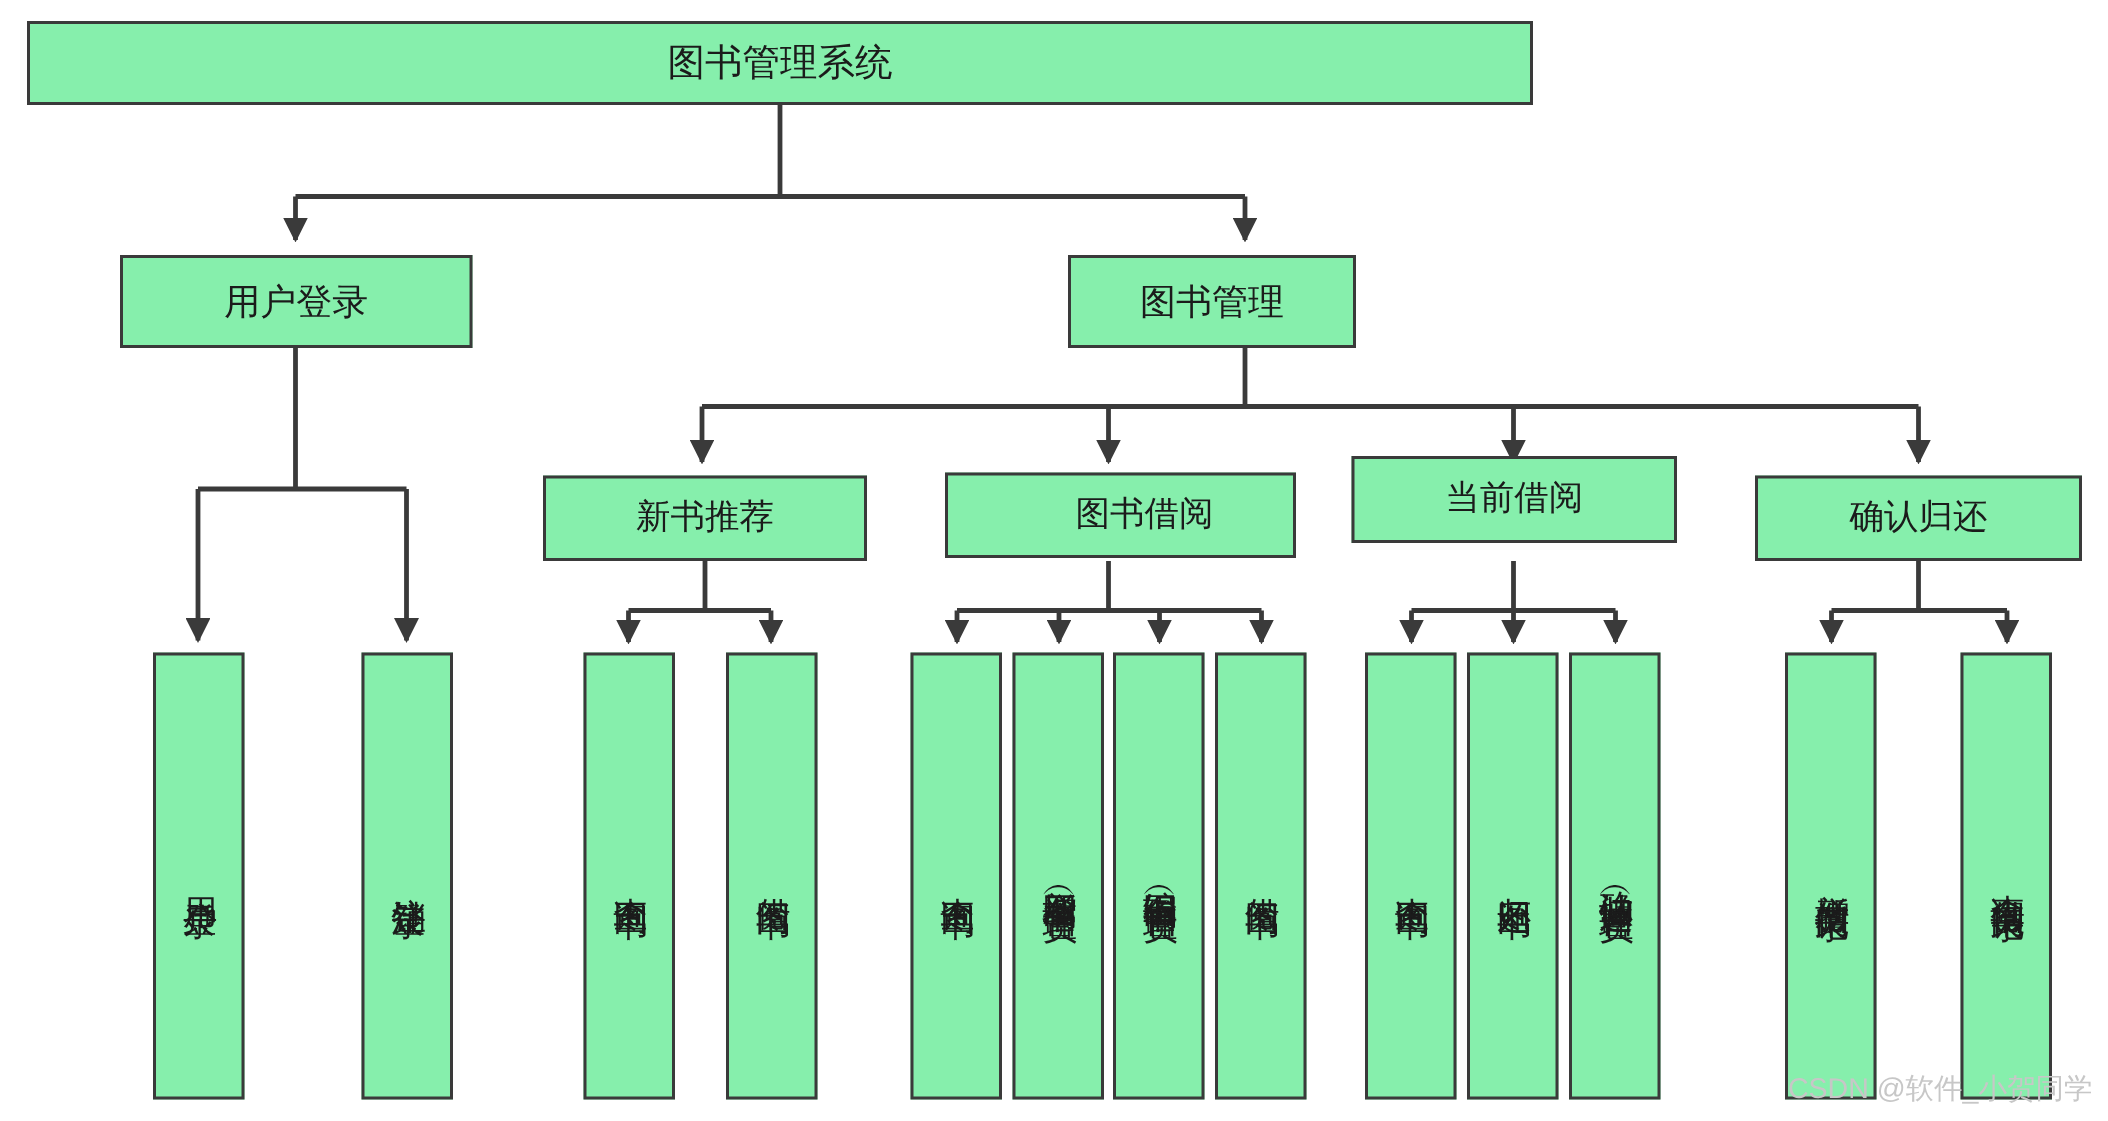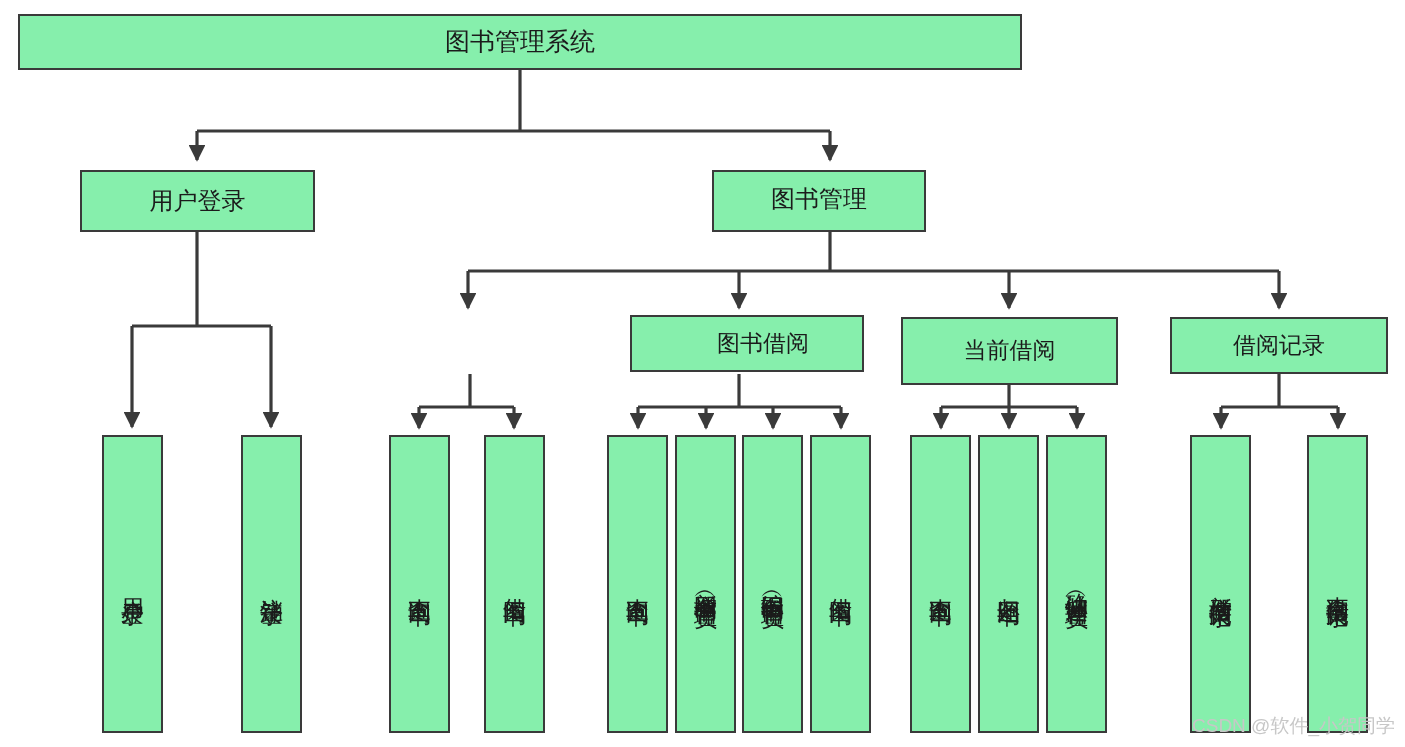--- a/index.html
+++ b/index.html
@@ -118,32 +118,35 @@
     </g>
   </svg>
 
   <div class="node root" style="left:18px; top:14px; width:1004px; height:56px;">
     <span class="lbl">图书管理系统</span>
   </div>
 
   <div class="node lvl2" style="left:80px; top:170px; width:235px; height:62px;">
     <span class="lbl">用户登录</span>
   </div>
-  <div class="node lvl2" style="left:712px; top:170px; width:214px; height:62px;font-family:Liberation Mono, monospace;">
+  <div class="node lvl2" style="left:712px; top:170px; width:192px; height:62px;">
     <span class="lbl">图书管理</span>
   </div>
 
+  <div class="node lvl3" style="left:362px; top:317px; width:216px; height:57px;">
+    <span class="lbl">新书推荐</span>
+  </div>
   <div class="node lvl3" style="left:630px; top:315px; width:234px; height:57px;padding-left:32px;">
     <span class="lbl">图书借阅</span>
   </div>
-  <div class="node lvl3" style="left:901px; top:317px; width:217px; height:68px;justify-content:center;">
+  <div class="node lvl3" style="left:901px; top:304px; width:217px; height:58px;justify-content:center;">
     <span class="lbl">当前借阅</span>
   </div>
   <div class="node lvl3" style="left:1170px; top:317px; width:218px; height:57px;">
-    <span class="lbl">借阅记录</span>
+    <span class="lbl">确认归还</span>
   </div>
 
   <div class="node leaf" style="left:102px; top:435px; width:61px; height:298px;">
     <span class="lbl">用户登录</span>
   </div>
   <div class="node leaf" style="left:241px; top:435px; width:61px; height:298px;">
     <span class="lbl">注销登录</span>
   </div>
 
   <div class="node leaf" style="left:389px; top:435px; width:61px; height:298px;">

